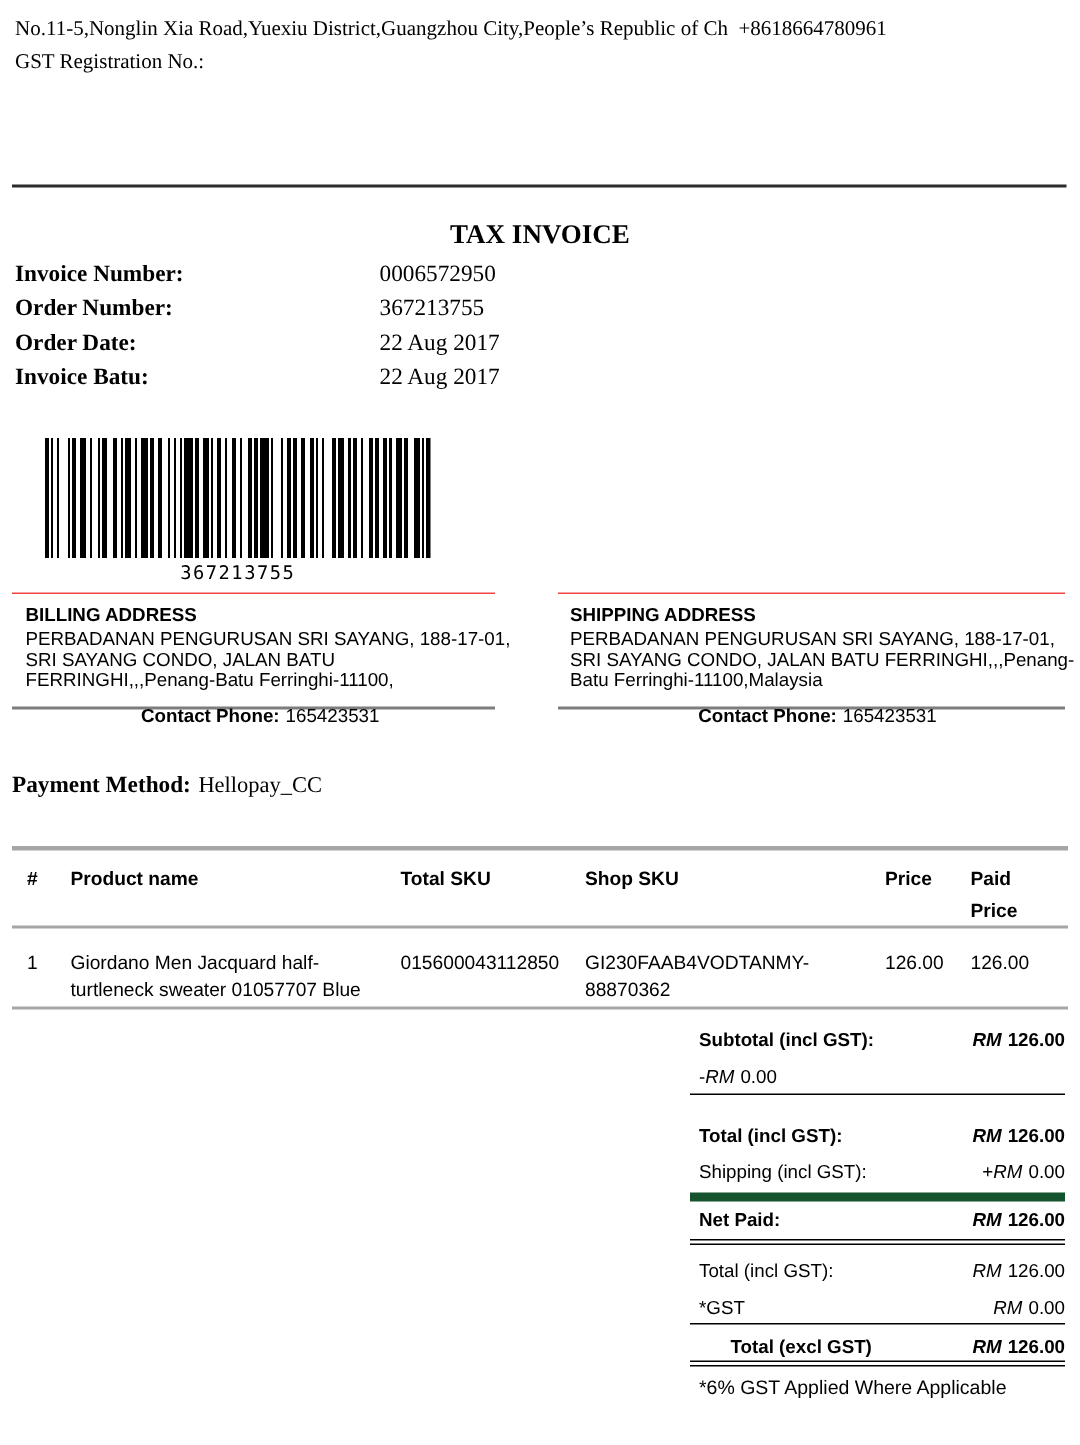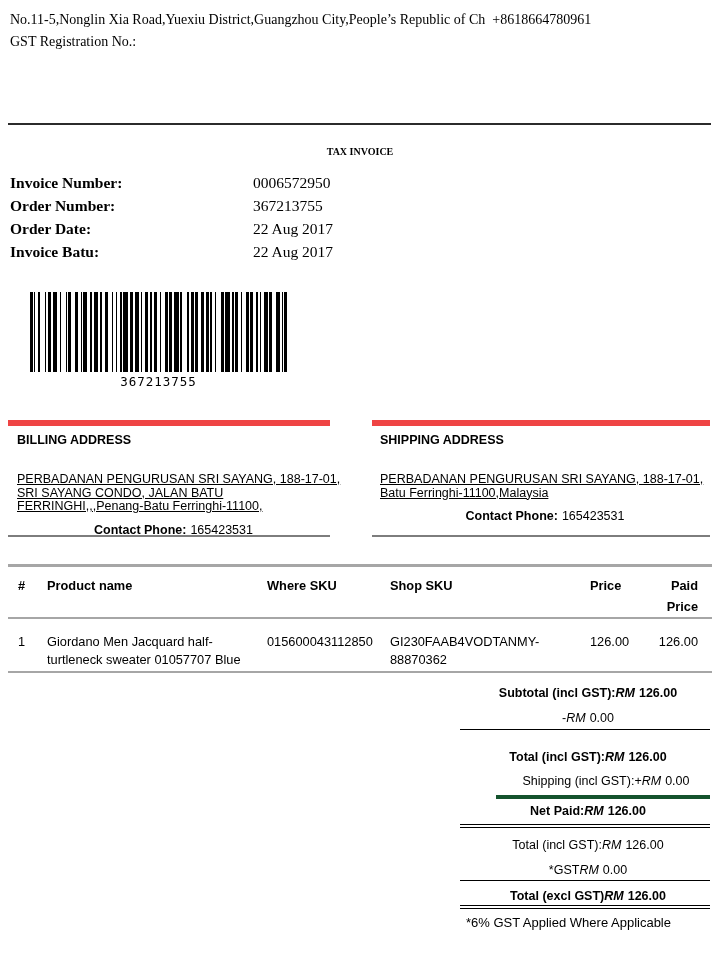--- a/index.html
+++ b/index.html
@@ -12,77 +12,77 @@
 
   
   .company { position:absolute; left:10px; top:9px; font-family:"Liberation Serif", serif; font-size:14px; line-height:22px; }
   .company-name { font-weight:bold; font-size:15px; }
   .company-address { white-space:pre-wrap; }
 
   .top-rule { position:absolute; left:8px; top:123px; width:703px; height:2px; background:#2b2b2b; }
 
   
   .doc-title { position:absolute; left:0; top:146px; width:720px; text-align:center;
-    font-family:"Liberation Serif", serif; font-weight:bold; font-size:10px; }
+    font-family:"Liberation Serif", serif; font-weight:bold; font-size:18px; }
   .fields { position:absolute; left:10px; top:171px; font-family:"Liberation Serif", serif; font-size:15.5px; }
   .field-row { height:23px; line-height:23px; }
   .field-label { display:inline-block; width:243px; font-weight:bold; }
 
   
   .barcode { position:absolute; left:30px; top:292px; width:257px; height:80px; fill:#000; }
   .barcode-text { position:absolute; left:30px; top:374px; width:257px; text-align:center;
     font-family:"DejaVu Sans Mono", monospace; font-size:12.5px; letter-spacing:1px; }
 
   
-  .addr { position:absolute; top:420px; height:117px; border-top:6px solid #ef4444; border-bottom:2px solid #7d7d7d;
+  .addr { position:absolute; top:395px; height:78px; border-top:1px solid #ef4444; border-bottom:2px solid #7d7d7d;
     font-size:12.5px; }
   .addr.billing { left:8px; width:322px; padding-left:9px; }
   .addr.shipping { left:372px; width:338px; padding-left:8px; }
   .addr-title { margin-top:7px; font-weight:bold; }
-  .addr-lines { margin-top:26px; line-height:13.5px; white-space:nowrap;text-decoration:underline; }
+  .addr-lines { margin-top:3px; line-height:13.5px; white-space:nowrap; }
   .addr-contact { margin-top:9px;text-align:center; }
   .addr-contact .lbl { font-weight:bold; }
   .addr-contact .val { margin-left:4px; }
 
   
   .payment { position:absolute; left:8px; top:515px; font-family:"Liberation Serif", serif; font-size:15px; }
   .payment .lbl { font-weight:bold; font-size:15.5px; }
   .payment .val { margin-left:5px; }
   .ordered { position:absolute; left:8px; top:537px; font-size:13px; }
 
   
   .items-table { position:absolute; left:8px; top:564px; width:704px; border-top:3px solid #a6a6a6; font-size:12.8px; }
   .tbl-header, .tbl-row { display:flex; align-items:flex-start; }
   .tbl-header { border-bottom:2px solid #a6a6a6; padding-top:8px; font-weight:bold; line-height:21px; min-height:50px; }
   .tbl-row { border-bottom:2px solid #a6a6a6; padding-top:14px; padding-bottom:2px; line-height:18px; }
   .c1 { width:37px;  padding-left:10px; }
   .c2 { width:220px; padding-left:2px; padding-right:5px; }
   .c3 { width:123px; padding-left:2px; }
   .c4 { width:198px; padding-left:2px; padding-right:8px; }
   .c5 { width:57px;  padding-left:4px; }
-  .c6 { width:69px;  padding-left:4px; padding-right:14px;text-align:right; }
+  .c6 { width:69px;  padding-left:4px; padding-right:14px; }
 
   
   .totals { position:absolute; left:460px; top:673px; width:250px; font-size:12.5px; line-height:15px; }
-  .t-row { display:flex; justify-content:center; align-items:flex-start; padding-left:6px; }
+  .t-row { display:flex; justify-content:space-between; align-items:flex-start; padding-left:6px; }
   .t-row.bold { font-weight:bold; }
   .t-label { }
   .t-value { white-space:nowrap; }
   .t-value .cur { font-style:italic; }
   .t-value .amt { margin-left:4px; }
   .row-subtotal { padding-top:13px; padding-bottom:7px; }
   .row-voucher { height:22px; padding-top:3px; border-bottom:1px solid #000; overflow:visible; }
   .row-voucher .t-label { width:105px; line-height:13.5px; }
   .row-total-incl { padding-top:20px; padding-bottom:6px; }
-  .row-shipfee { padding-top:3px; padding-bottom:6px; border-bottom:4px solid #14532d;margin-left:36px; }
+  .row-shipfee { padding-top:3px; padding-bottom:6px; border-bottom:6px solid #14532d; }
   .row-netpaid { padding-top:5px; padding-bottom:5px; }
   .dbl-rule { height:4px; border-top:1px solid #000; border-bottom:1px solid #000; }
   .row-total-incl2 { padding-top:10px; }
   .row-gst { padding-top:10px; padding-bottom:2px; border-bottom:1px solid #000; }
-  .row-total-excl { padding-top:8px; padding-bottom:1px; }
+  .row-total-excl { padding-top:8px; padding-bottom:1px;margin-left:21px; }
   .footnote { padding-left:6px; padding-top:6px; font-size:13px; }
 </style>
 </head>
 <body>
 
 <div class="page">
 
   <div class="company">
     <div class="company-address">No.11-5,Nonglin Xia Road,Yuexiu District,Guangzhou City,People’s Republic of Ch  +8618664780961</div>
     <div class="company-gst">GST Registration No.:</div>
@@ -172,33 +172,37 @@
     </div>
     <div class="addr-contact">
       <span class="lbl">Contact Phone:</span><span class="val">165423531</span>
     </div>
   </div>
 
   <div class="addr shipping">
     <div class="addr-title">SHIPPING ADDRESS</div>
     <div class="addr-lines">
       <div>PERBADANAN PENGURUSAN SRI SAYANG, 188-17-01,</div>
+      <div>SRI SAYANG CONDO, JALAN BATU FERRINGHI,,,Penang-</div>
       <div>Batu Ferringhi-11100,Malaysia</div>
     </div>
     <div class="addr-contact">
       <span class="lbl">Contact Phone:</span><span class="val">165423531</span>
     </div>
   </div>
 
+  <div class="payment">
+    <span class="lbl">Payment Method:</span><span class="val">Hellopay_CC</span>
+  </div>
 
   <div class="items-table">
     <div class="tbl-header">
       <div class="c1">#</div>
       <div class="c2">Product name</div>
-      <div class="c3">Where SKU</div>
+      <div class="c3">Total SKU</div>
       <div class="c4">Shop SKU</div>
       <div class="c5">Price</div>
       <div class="c6">Paid Price</div>
     </div>
     <div class="tbl-row">
       <div class="c1">1</div>
       <div class="c2">Giordano Men Jacquard half-turtleneck sweater 01057707 Blue</div>
       <div class="c3">015600043112850</div>
       <div class="c4">GI230FAAB4VODTANMY-88870362</div>
       <div class="c5">126.00</div>

